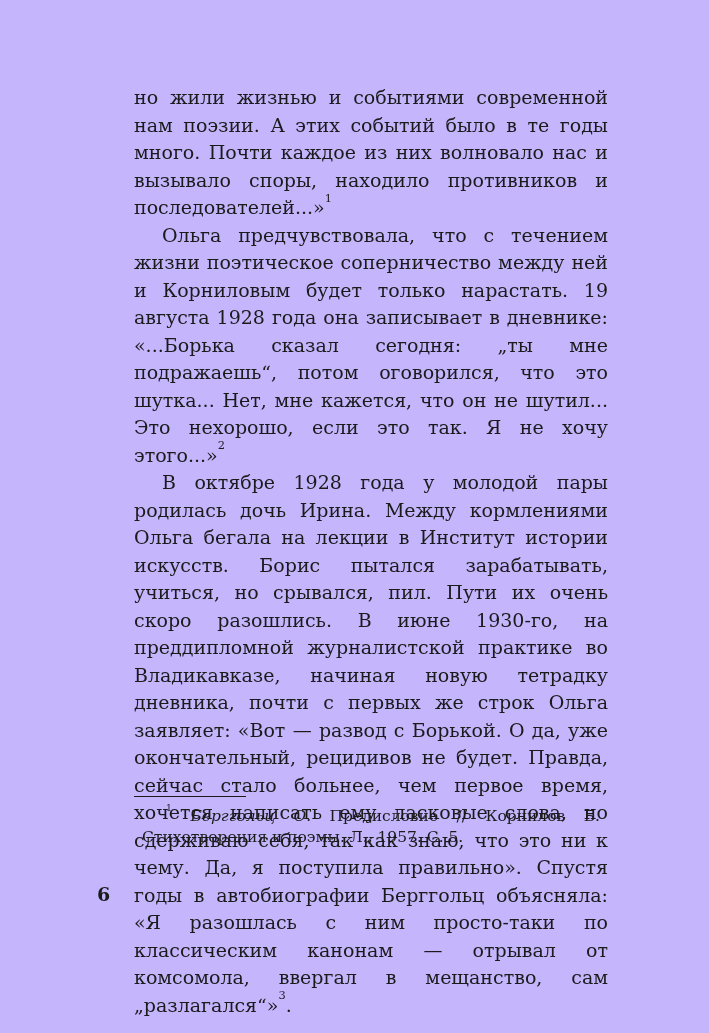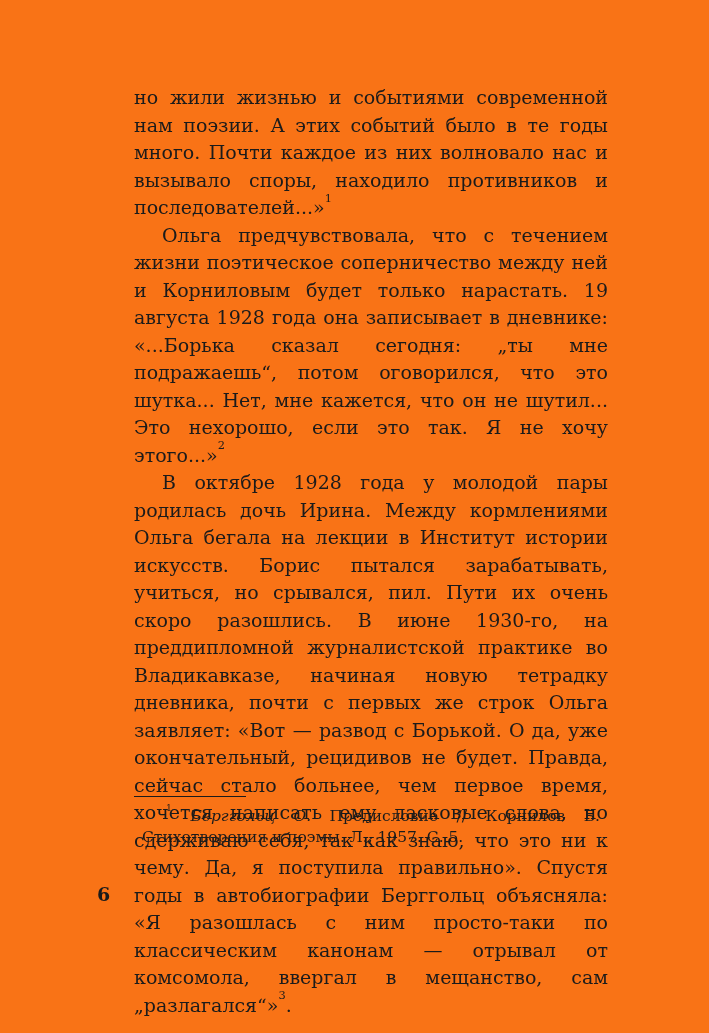--- a/index.html
+++ b/index.html
@@ -11,21 +11,21 @@
     height: 1033px;
     background: #ffffff;
     font-family: "DejaVu Serif", serif;
     color: #1b1b1b;
   }
   .page {
     position: relative;
     width: 709px;
     height: 1033px;
     overflow: hidden;
-    background: #f97316;
+    background: #c4b5fd;
   }
   .text-block {
     position: absolute;
     left: 134px;
     top: 84px;
     width: 474px;
     font-size: 19px;
     line-height: 27.5px;
     text-align: justify;
     hyphens: auto;

